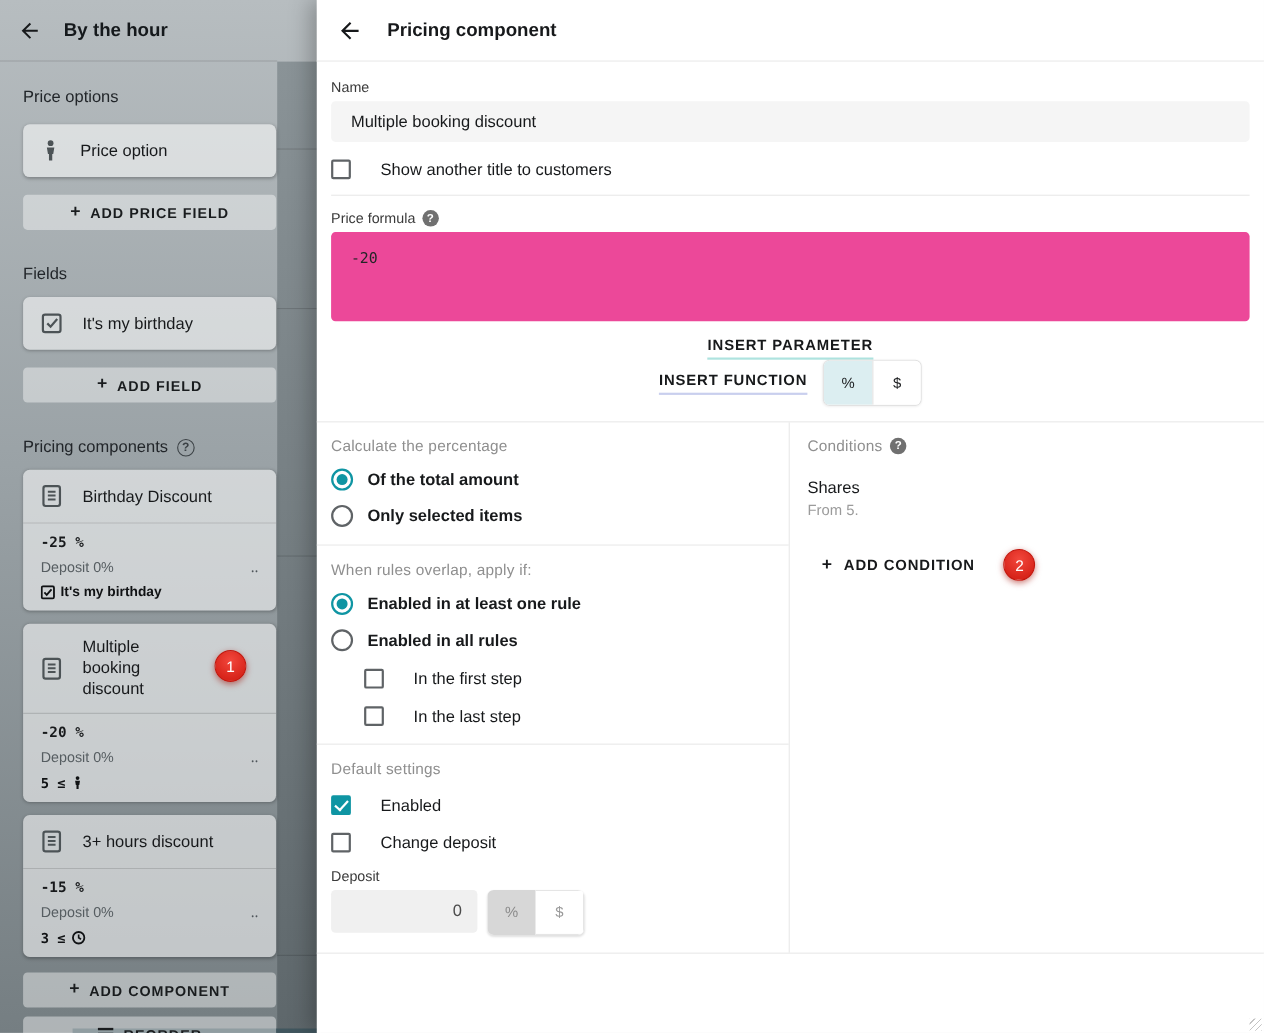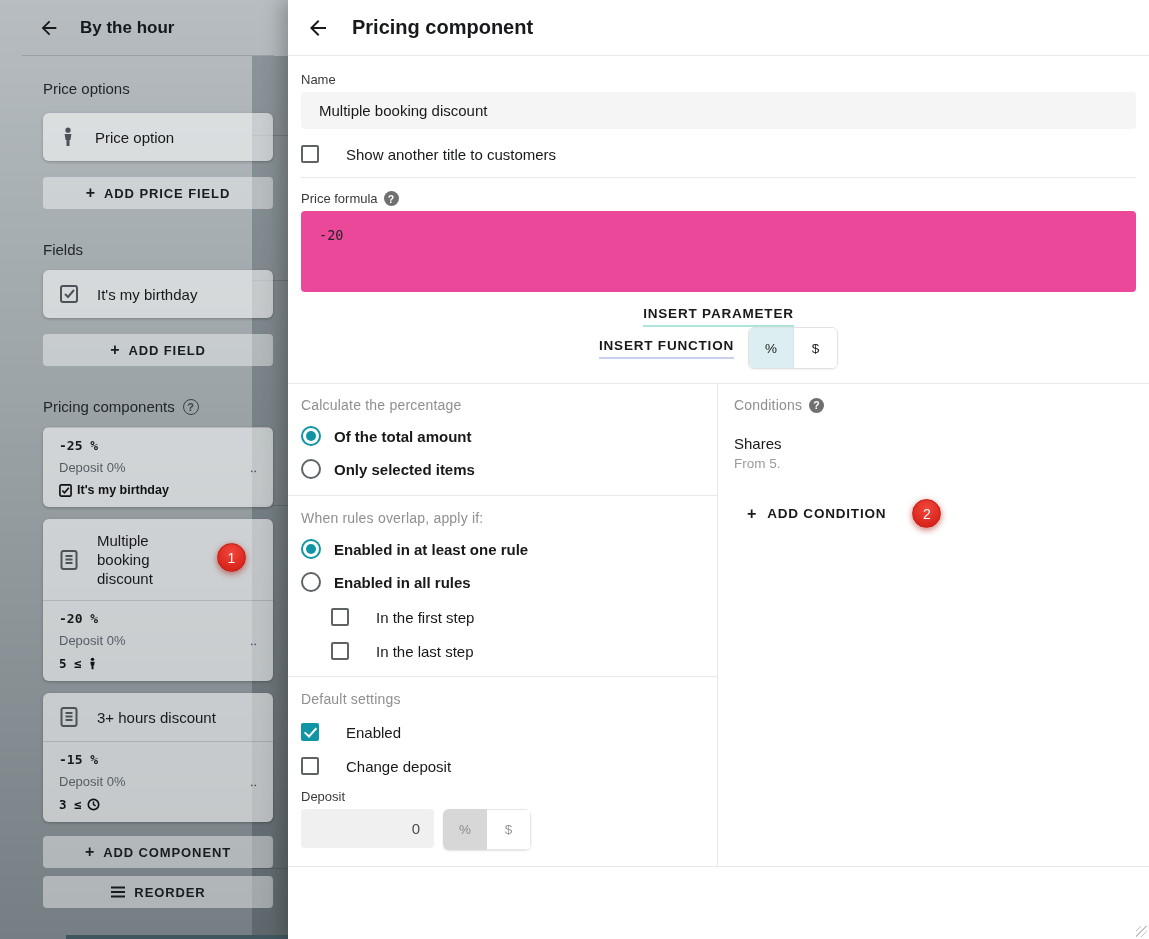--- a/index.html
+++ b/index.html
@@ -7,21 +7,21 @@
   .app { position: relative; width: 1149px; height: 939px; overflow: hidden; background: #fff; color: #1d1d1d; }
 
   
   .backdrop { position: absolute; left: 0; top: 0; width: 288px; height: 939px;
     background: linear-gradient(180deg, #b7bdc0 0%, #9aa2a6 45%, #757e82 100%); }
   .strip { position: absolute; left: 252px; top: 56px; width: 36px; height: 883px;
     background: linear-gradient(180deg, #8a9397 0%, #727b7f 55%, #5e676b 100%); }
   .strip .hline { position: absolute; left: 0; width: 36px; height: 1px; background: rgba(0,0,0,0.14); }
   .teal-bottom { position: absolute; left: 66px; bottom: 0; width: 222px; height: 4px; background: #40565e; }
 
-  .sidebar { position: absolute; left: 0; top: 0; width: 252px; height: 939px; margin-left: 22px; }
+  .sidebar { position: absolute; left: 0; top: 0; width: 252px; height: 939px; }
   .sb-header { height: 56px; display: flex; align-items: center; padding: 0 16px; gap: 20px;
     border-bottom: 1px solid rgba(0,0,0,0.14); }
   .sb-title { font-size: 17px; font-weight: bold; color: #15191c; }
   .arrow-icon svg { display: block; }
 
   .sb-label { margin: 0 0 0 21px; font-size: 15px; color: #22262a; }
   .sb-card { margin: 0 0 0 21px; width: 230px; background: rgba(255,255,255,0.55); border-radius: 6px;
     box-shadow: 0 1px 3px rgba(0,0,0,0.25); overflow: hidden; position: relative; }
   .sb-card-head { display: flex; align-items: center; padding: 12px 14px 12px 16px; gap: 18px; min-height: 48px; }
   .sb-card-title { font-size: 15px; color: #17191b; line-height: 19px; }
@@ -49,21 +49,21 @@
   .help-filled { width: 15px; height: 15px; border-radius: 50%; background: #707070; color: #fff;
     font-size: 10.5px; font-weight: bold; display: inline-flex; align-items: center; justify-content: center; }
   .help-outline { width: 16px; height: 16px; border-radius: 50%; border: 1.5px solid #3c4246; color: #3c4246;
     font-size: 11px; font-weight: bold; display: inline-flex; align-items: center; justify-content: center; }
 
   
   .modal { position: absolute; left: 288px; top: 0; width: 861px; height: 939px; background: #fff;
     box-shadow: -6px 0 18px rgba(0,0,0,0.25); display: flex; flex-direction: column; }
   .m-header { height: 56px; flex: 0 0 56px; display: flex; align-items: center; gap: 22px; padding: 0 18px 0 18px;
     border-bottom: 1px solid #e9e9e9; }
-  .m-title { font-size: 20px; font-weight: bold; color: #17191b; }
+  .m-title { font-size: 17px; font-weight: bold; color: #17191b; }
 
   .m-body { padding: 0 13px; }
   .fld-label { margin-top: 16px; font-size: 13px; color: #3a3a3a; display: flex; align-items: center; gap: 6px; }
   .text-input { margin-top: 5px; width: 100%; height: 37px; background: #f5f5f5; border: none; border-radius: 4px;
     font-family: "Liberation Sans", sans-serif; font-size: 15px; color: #17191b; padding: 0 18px; outline: none; }
   .chk-row { margin-top: 16px; display: flex; align-items: center; gap: 27px; cursor: pointer; }
   .chk { width: 18px; height: 18px; border: 2px solid #5f6366; border-radius: 2px; background: #fff; position: relative; }
   .chk.checked { background: #0f95a3; border-color: #0f95a3; }
   .chk.checked::after { content: ""; position: absolute; left: 4px; top: 0px; width: 5px; height: 10px;
     border-right: 2px solid #fff; border-bottom: 2px solid #fff; transform: rotate(42deg); }
@@ -185,20 +185,29 @@
         <span class="plus-glyph">+</span>
         <span>ADD FIELD</span>
       </div>
 
       <div class="sb-label" style="margin-top:32px; display:flex; align-items:center; gap:8px">
         <span>Pricing components</span>
         <span class="help-outline">?</span>
       </div>
 
       <div class="sb-card" style="margin-top:12px">
+        <div class="sb-card-head">
+          <span class="icon">
+            <svg width="20" height="22" viewBox="0 0 20 22">
+                <rect x="2.5" y="2" width="15" height="18" rx="2" fill="none" stroke="#4c5356" stroke-width="2"></rect>
+                <path d="M6.5 7h7M6.5 10.5h7M6.5 14h7" stroke="#4c5356" stroke-width="1.8"></path>
+              </svg>
+          </span>
+          <span class="sb-card-title">Birthday Discount</span>
+        </div>
         <div class="sb-card-body">
           <div class="amount">-25 %</div>
           <div class="dep-row">
             <span class="dep-text">Deposit 0%</span>
             <span class="more-dots">‥</span>
           </div>
           <div class="cond-row">
             <span class="icon">
               <svg width="13" height="13" viewBox="0 0 14 14">
                   <rect x="1" y="1" width="12" height="12" rx="1.5" fill="none" stroke="#101214" stroke-width="1.8"></rect>

